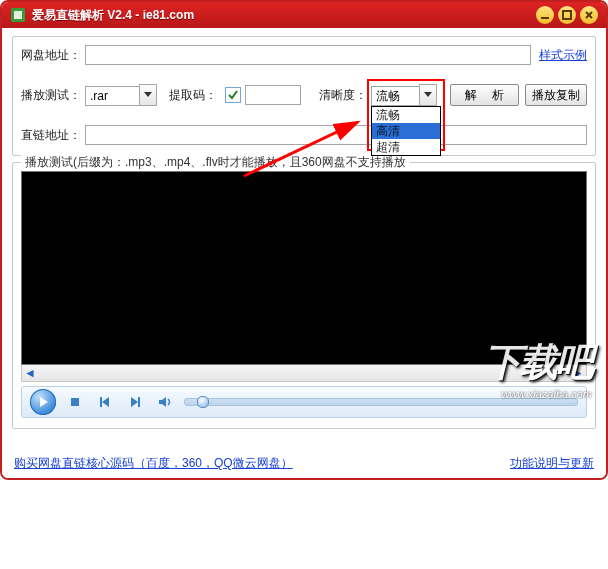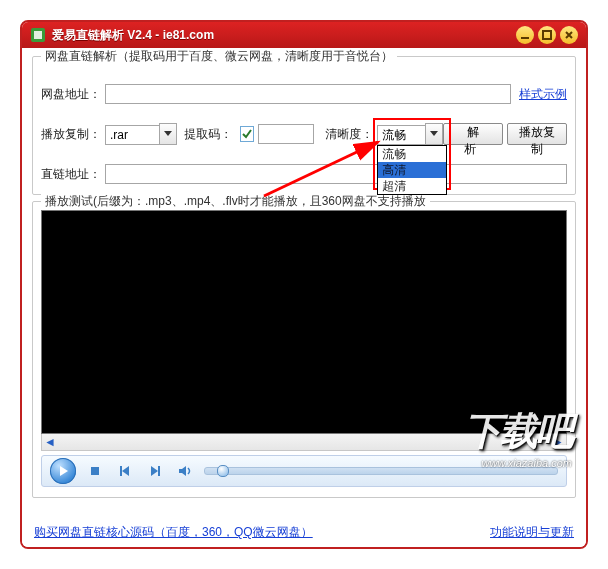--- a/index.html
+++ b/index.html
@@ -1,16 +1,16 @@
 <!DOCTYPE html>
 <html><head>
 <meta charset="utf-8">
 <style>
   html,body{margin:0;padding:0;font-family:"Microsoft YaHei","SimSun",Arial,sans-serif;font-size:12px;background:#fff;color:#222}
-  .window{width:608px;height:569px;position:relative;box-sizing:border-box;padding:20px}
+  .window{width:608px;height:480px;position:relative;box-sizing:border-box;padding:0}
   .chrome{border:2px solid #c02020;border-radius:8px;height:100%;box-sizing:border-box;display:flex;flex-direction:column;overflow:hidden}
   
   .titlebar{height:26px;background:linear-gradient(#d22,#b81818);display:flex;align-items:center;padding:0 8px;color:#fff;font-weight:bold}
   .title-ico{width:16px;height:16px;margin-right:6px;display:inline-flex}
   .title-text{flex:1;text-shadow:0 1px 0 #7a0000}
   .win-btn{width:18px;height:18px;border-radius:9px;margin-left:4px;display:inline-flex;align-items:center;justify-content:center;color:#5a3a00;font-weight:bold;cursor:pointer}
   .win-btn.min{background:linear-gradient(#ffe680,#f5bd2a)}
   .win-btn.max{background:linear-gradient(#ffe680,#f5bd2a)}
   .win-btn.close{background:linear-gradient(#ffe680,#f5bd2a)}
   .win-btn svg{display:block}
@@ -87,30 +87,29 @@
       <span class="win-btn close">
           <svg width="10" height="10">
             <path d="M2 2 L8 8 M8 2 L2 8" stroke="#5a3a00" stroke-width="2"></path>
           </svg>
         </span>
     </div>
 
     <div class="body">
 
       <div class="group">
-        <span class="legend">网盘直链解析（提取码用于百度、微云网盘，清晰度用于音悦台）</span>
 
         <div class="row">
           <label class="lb">网盘地址：</label>
           <input class="text flex1" style="">
           <a class="link">样式示例</a>
         </div>
 
         <div class="row" style="position:relative">
-          <label class="lb">播放复制：</label>
+          <label class="lb">播放测试：</label>
           <span class="combo">
             <input value=".rar" style="">
             <span class="arrow">
                 <svg width="8" height="6">
                   <path d="M0 0 L8 0 L4 5 Z" fill="#333"></path>
                 </svg>
               </span>
           </span>
 
           <span style="width:12px"></span>

